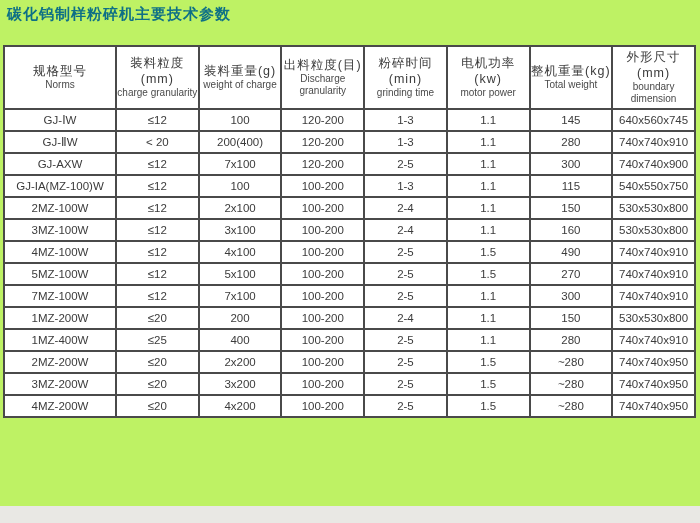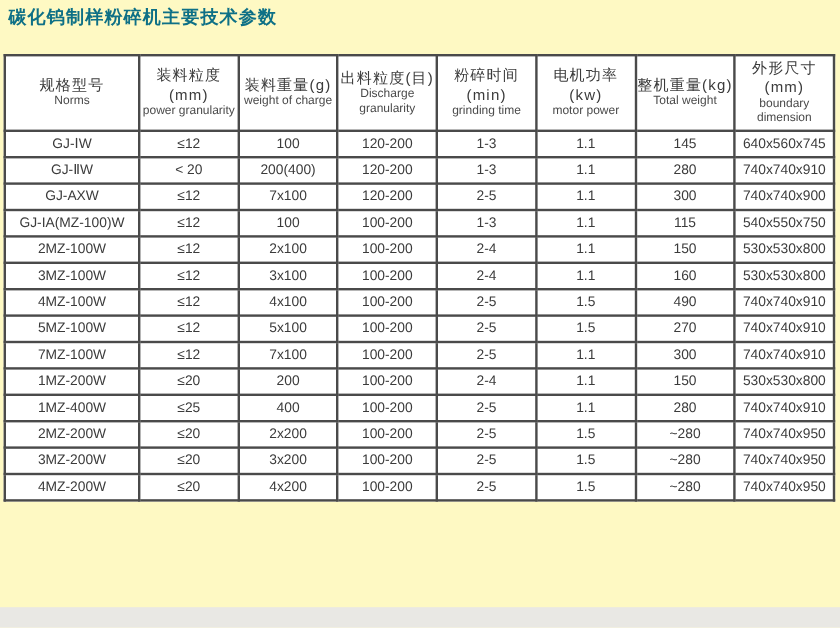--- a/index.html
+++ b/index.html
@@ -2,21 +2,21 @@
 <html><head>
 <meta charset="utf-8">
 <style>
   html,body { margin:0; padding:0; }
   body {
     width:700px; height:523px; position:relative; overflow:hidden;
     background:#fbfbfa;
     font-family:"Liberation Sans","DejaVu Sans",sans-serif;
     -webkit-font-smoothing:antialiased;
   }
-  .page { position:absolute; inset:0; background:#fef9c3; }
+  .page { position:absolute; inset:0; background:#bef264; }
   .bottom-strip {
     position:absolute; left:0; right:0; top:506px; height:17px;
     background:#e9e8e4;
   }
   .page-title {
     position:absolute; left:7px; top:5px; margin:0;
     font-size:15px; font-weight:bold; letter-spacing:1px;
     color:var(--accent,#0e7086);
   }
   table.params-table {
@@ -44,21 +44,21 @@
 
   <table class="params-table">
     <thead>
       <tr id="header-row">
           <th>
             <div class="zh">规格型号</div>
             <div class="en">Norms</div>
           </th>
           <th>
             <div class="zh">装料粒度(mm)</div>
-            <div class="en">power granularity</div>
+            <div class="en">charge granularity</div>
           </th>
           <th>
             <div class="zh">装料重量(g)</div>
             <div class="en">weight of charge</div>
           </th>
           <th>
             <div class="zh">出料粒度(目)</div>
             <div class="en">Discharge granularity</div>
           </th>
           <th>

